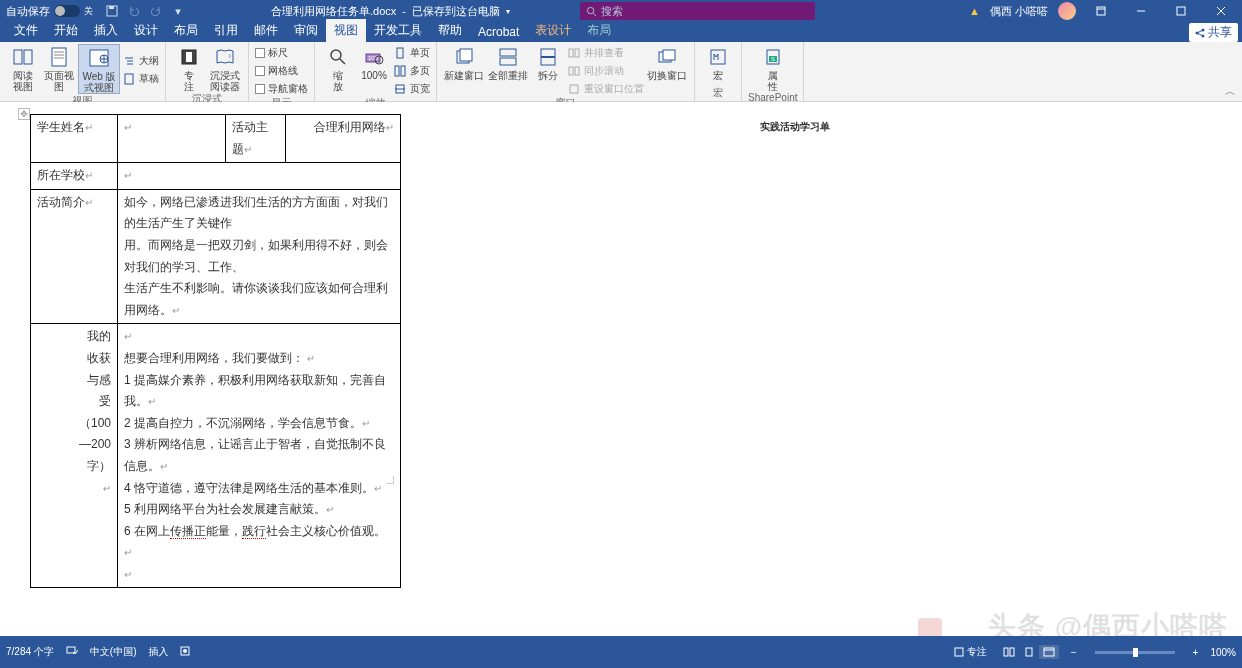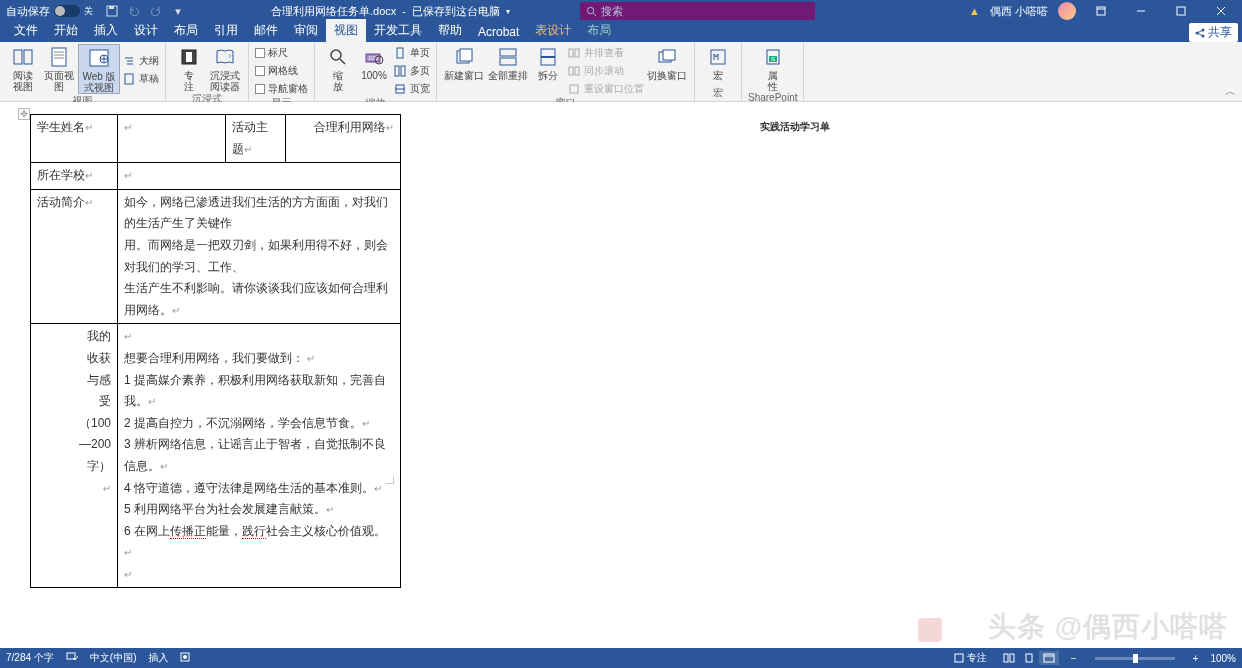--- a/index.html
+++ b/index.html
@@ -54,21 +54,21 @@
 .para-mark { color: #999; font-size: 10px; }
 .side-title { position: absolute; left: 760px; top: 16px; font-size: 10px; font-weight: bold; }
 .page-corner{position:absolute; left:386px; top:374px; width:8px;height:8px;border-right:1px solid #ccc;border-bottom:1px solid #ccc;}
 .sqerr{border-bottom:1px dotted #c00;}
 
 
 .watermark { position: absolute; right: 14px; bottom: 22px; font-size: 28px; color: rgba(0,0,0,0.12); font-weight: bold; letter-spacing:1px;}
 .wm-logo{position:absolute; right:300px; bottom:26px; width:24px;height:24px;border-radius:4px;background:rgba(200,60,60,0.2);}
 
 
-.statusbar { position: absolute; bottom: 0; left: 0; right: 0; height: 16px; background: #2b579a; color: #fff; font-size: 10px; display: flex; align-items: center; padding: 10px 6px; gap: 12px; }
+.statusbar { position: absolute; bottom: 0; left: 0; right: 0; height: 16px; background: #2b579a; color: #fff; font-size: 10px; display: flex; align-items: center; padding: 16px 6px; gap: 12px; }
 .statusbar .sp { flex: 1; }
 .view-btns { display: flex; gap: 0; }
 .view-btn { width: 20px; height: 14px; display: flex; align-items: center; justify-content: center; cursor: pointer; }
 .view-btn.active { background: #4a6fa5; }
 .zoom-slider { width: 80px; height: 3px; background: #6a8bc0; position: relative; margin: 0 6px; }
 .zoom-slider .thumb { position: absolute; width: 5px; height: 9px; background: #fff; top: -3px; left: 38px; }
 </style>
 </head>
 <body>
 

